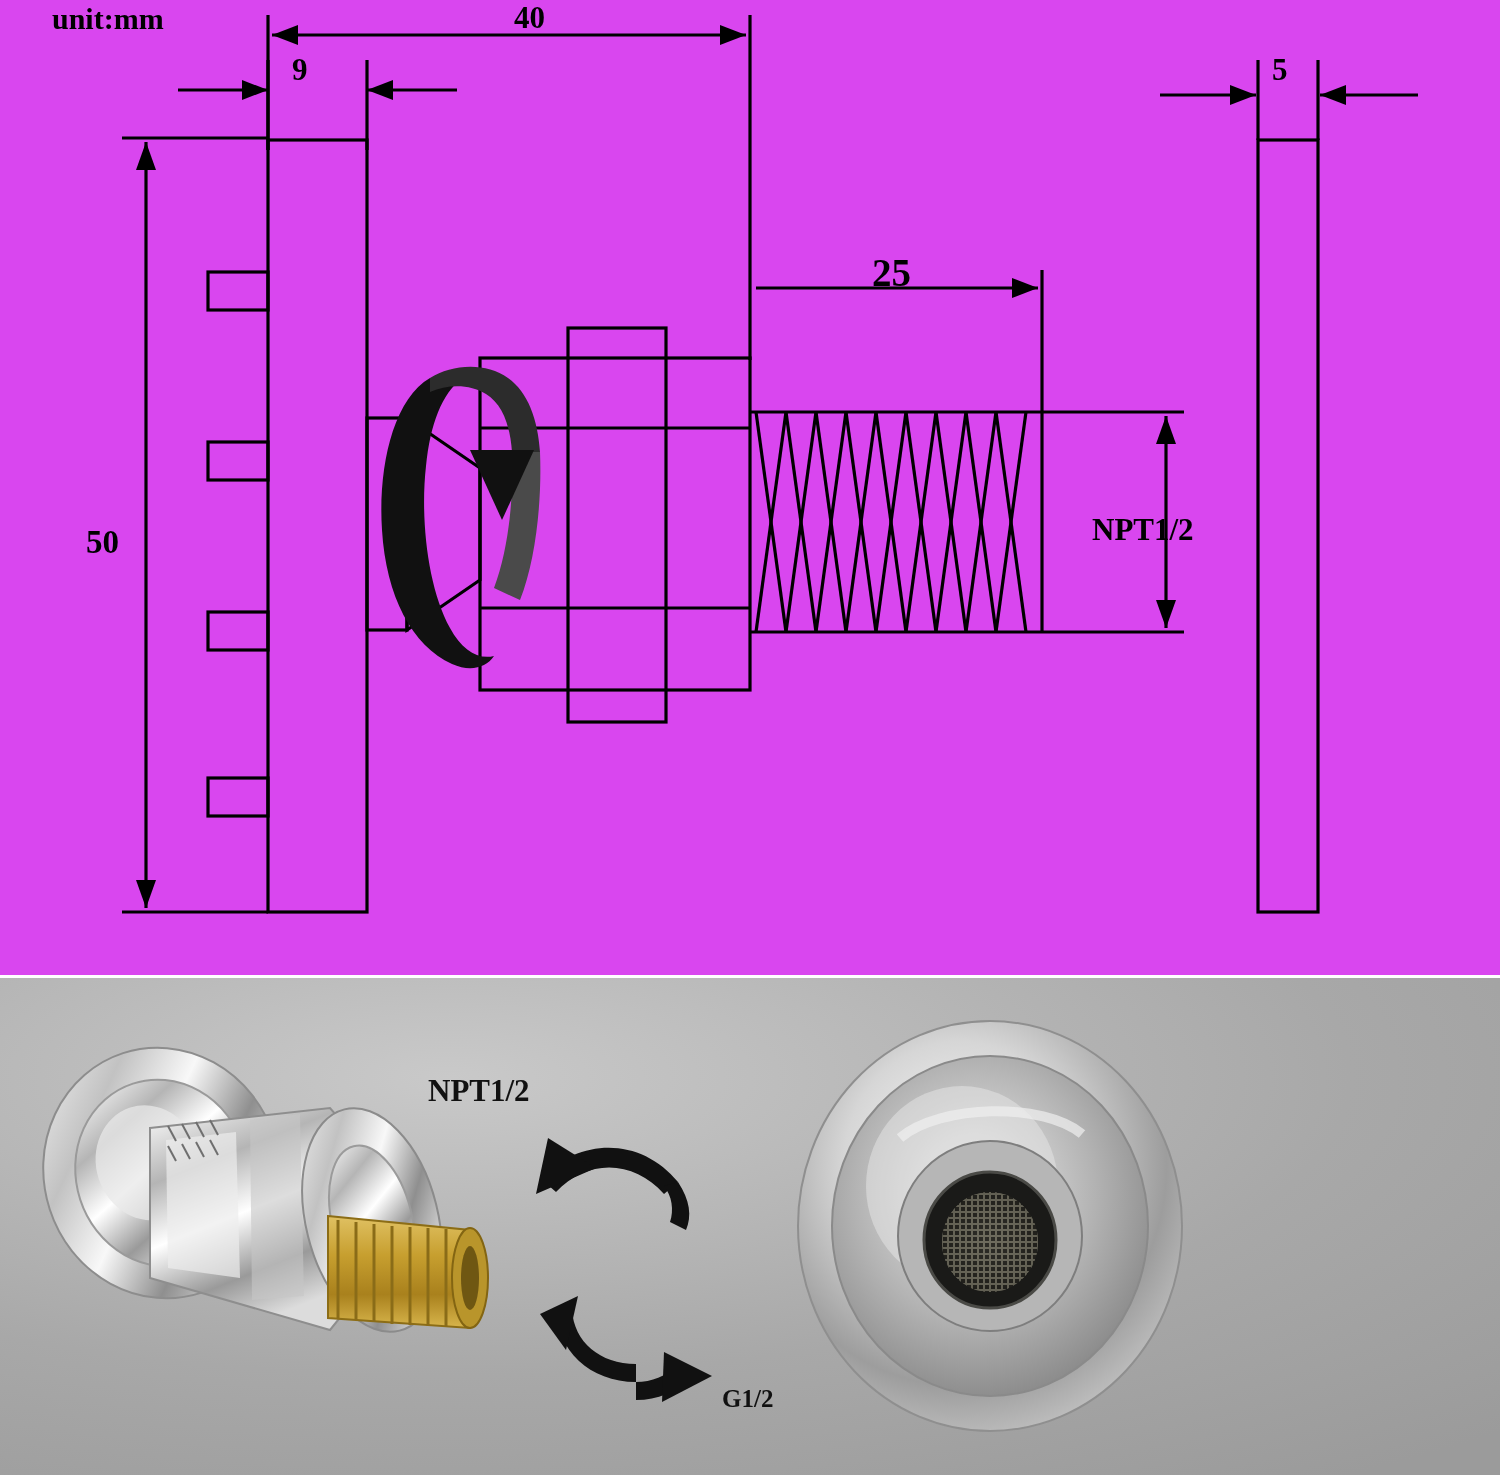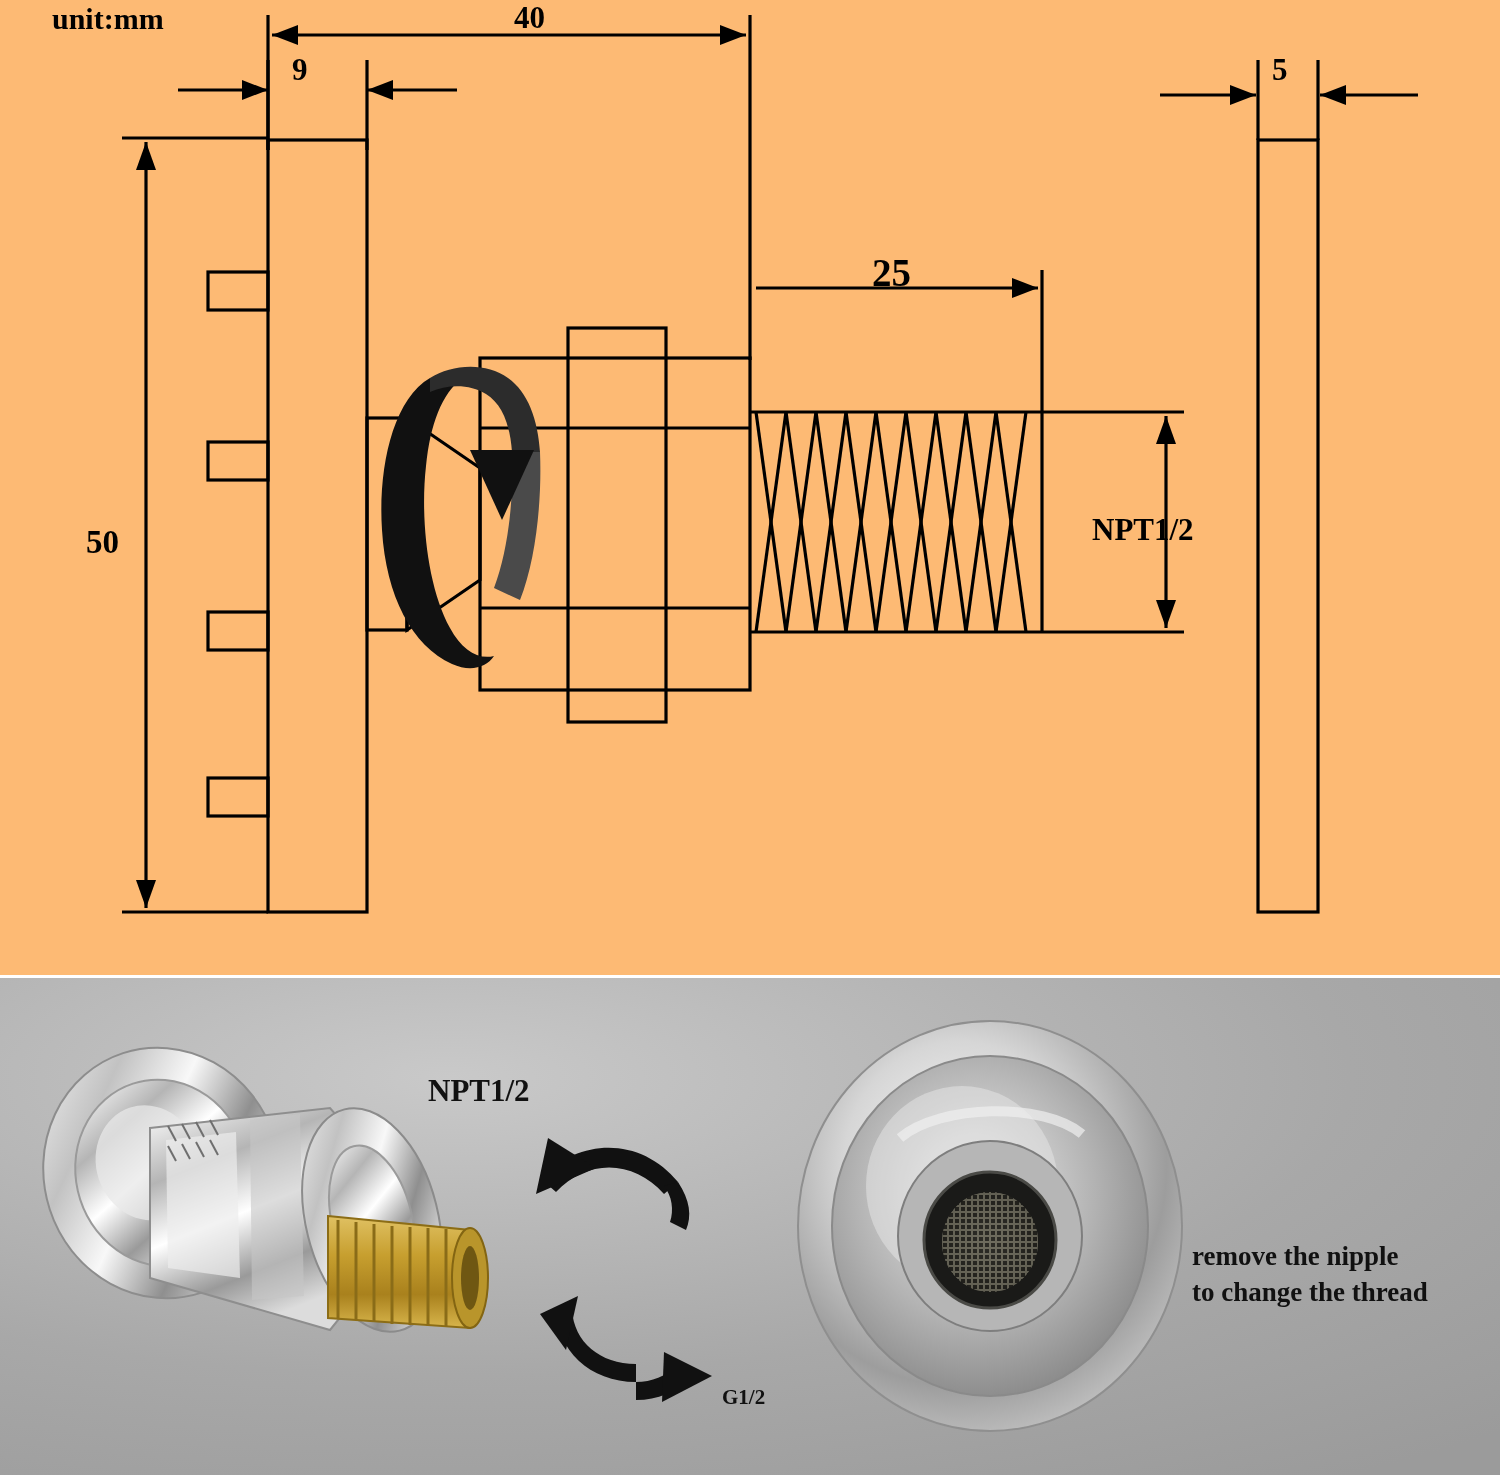--- a/index.html
+++ b/index.html
@@ -21,21 +21,21 @@
     height: 1475px;
   }
 
   
   #drawing {
     position: absolute;
     left: 0;
     top: 0;
     width: 1500px;
     height: 975px;
-    background: #fdba74;
+    background: #d946ef;
   }
   #drawing svg {
     display: block;
   }
 
   .dim-label {
     position: absolute;
     font-family: "Liberation Serif", serif;
     font-weight: bold;
     color: #000000;
@@ -62,21 +62,21 @@
   }
 
   .photo-label {
     position: absolute;
     font-family: "Liberation Serif", serif;
     font-weight: bold;
     color: #111111;
     white-space: nowrap;
   }
   .lbl-npt2 { left: 428px; top: 1073px; font-size: 31px; }
-  .lbl-g12  { left: 722px; top: 1385px; font-size: 21px; }
+  .lbl-g12  { left: 722px; top: 1385px; font-size: 25px; }
   .lbl-remove {
     left: 1192px; top: 1238px; font-size: 27px; line-height: 36px;
     text-align: left;
   }
 </style>
 </head>
 <body>
 
 <div id="wrap">
 
@@ -321,18 +321,14 @@
         <ellipse cx="990" cy="264" rx="48" ry="50" fill="url(#mesh)" opacity="0.35"></ellipse>
         <path d="M900,160 C 940,126 1044,124 1082,156" stroke="#f0f0f0" stroke-width="10" fill="none" opacity="0.7"></path>
       </g>
     </svg>
 
     
   </div>
 
   <div class="photo-label lbl-npt2">NPT1/2</div>
   <div class="photo-label lbl-g12">G1/2</div>
-  <div class="lbl-remove photo-label">
-    <div>remove the nipple</div>
-    <div>to change the thread</div>
-  </div>
 
 </div>
 
 </body></html>

